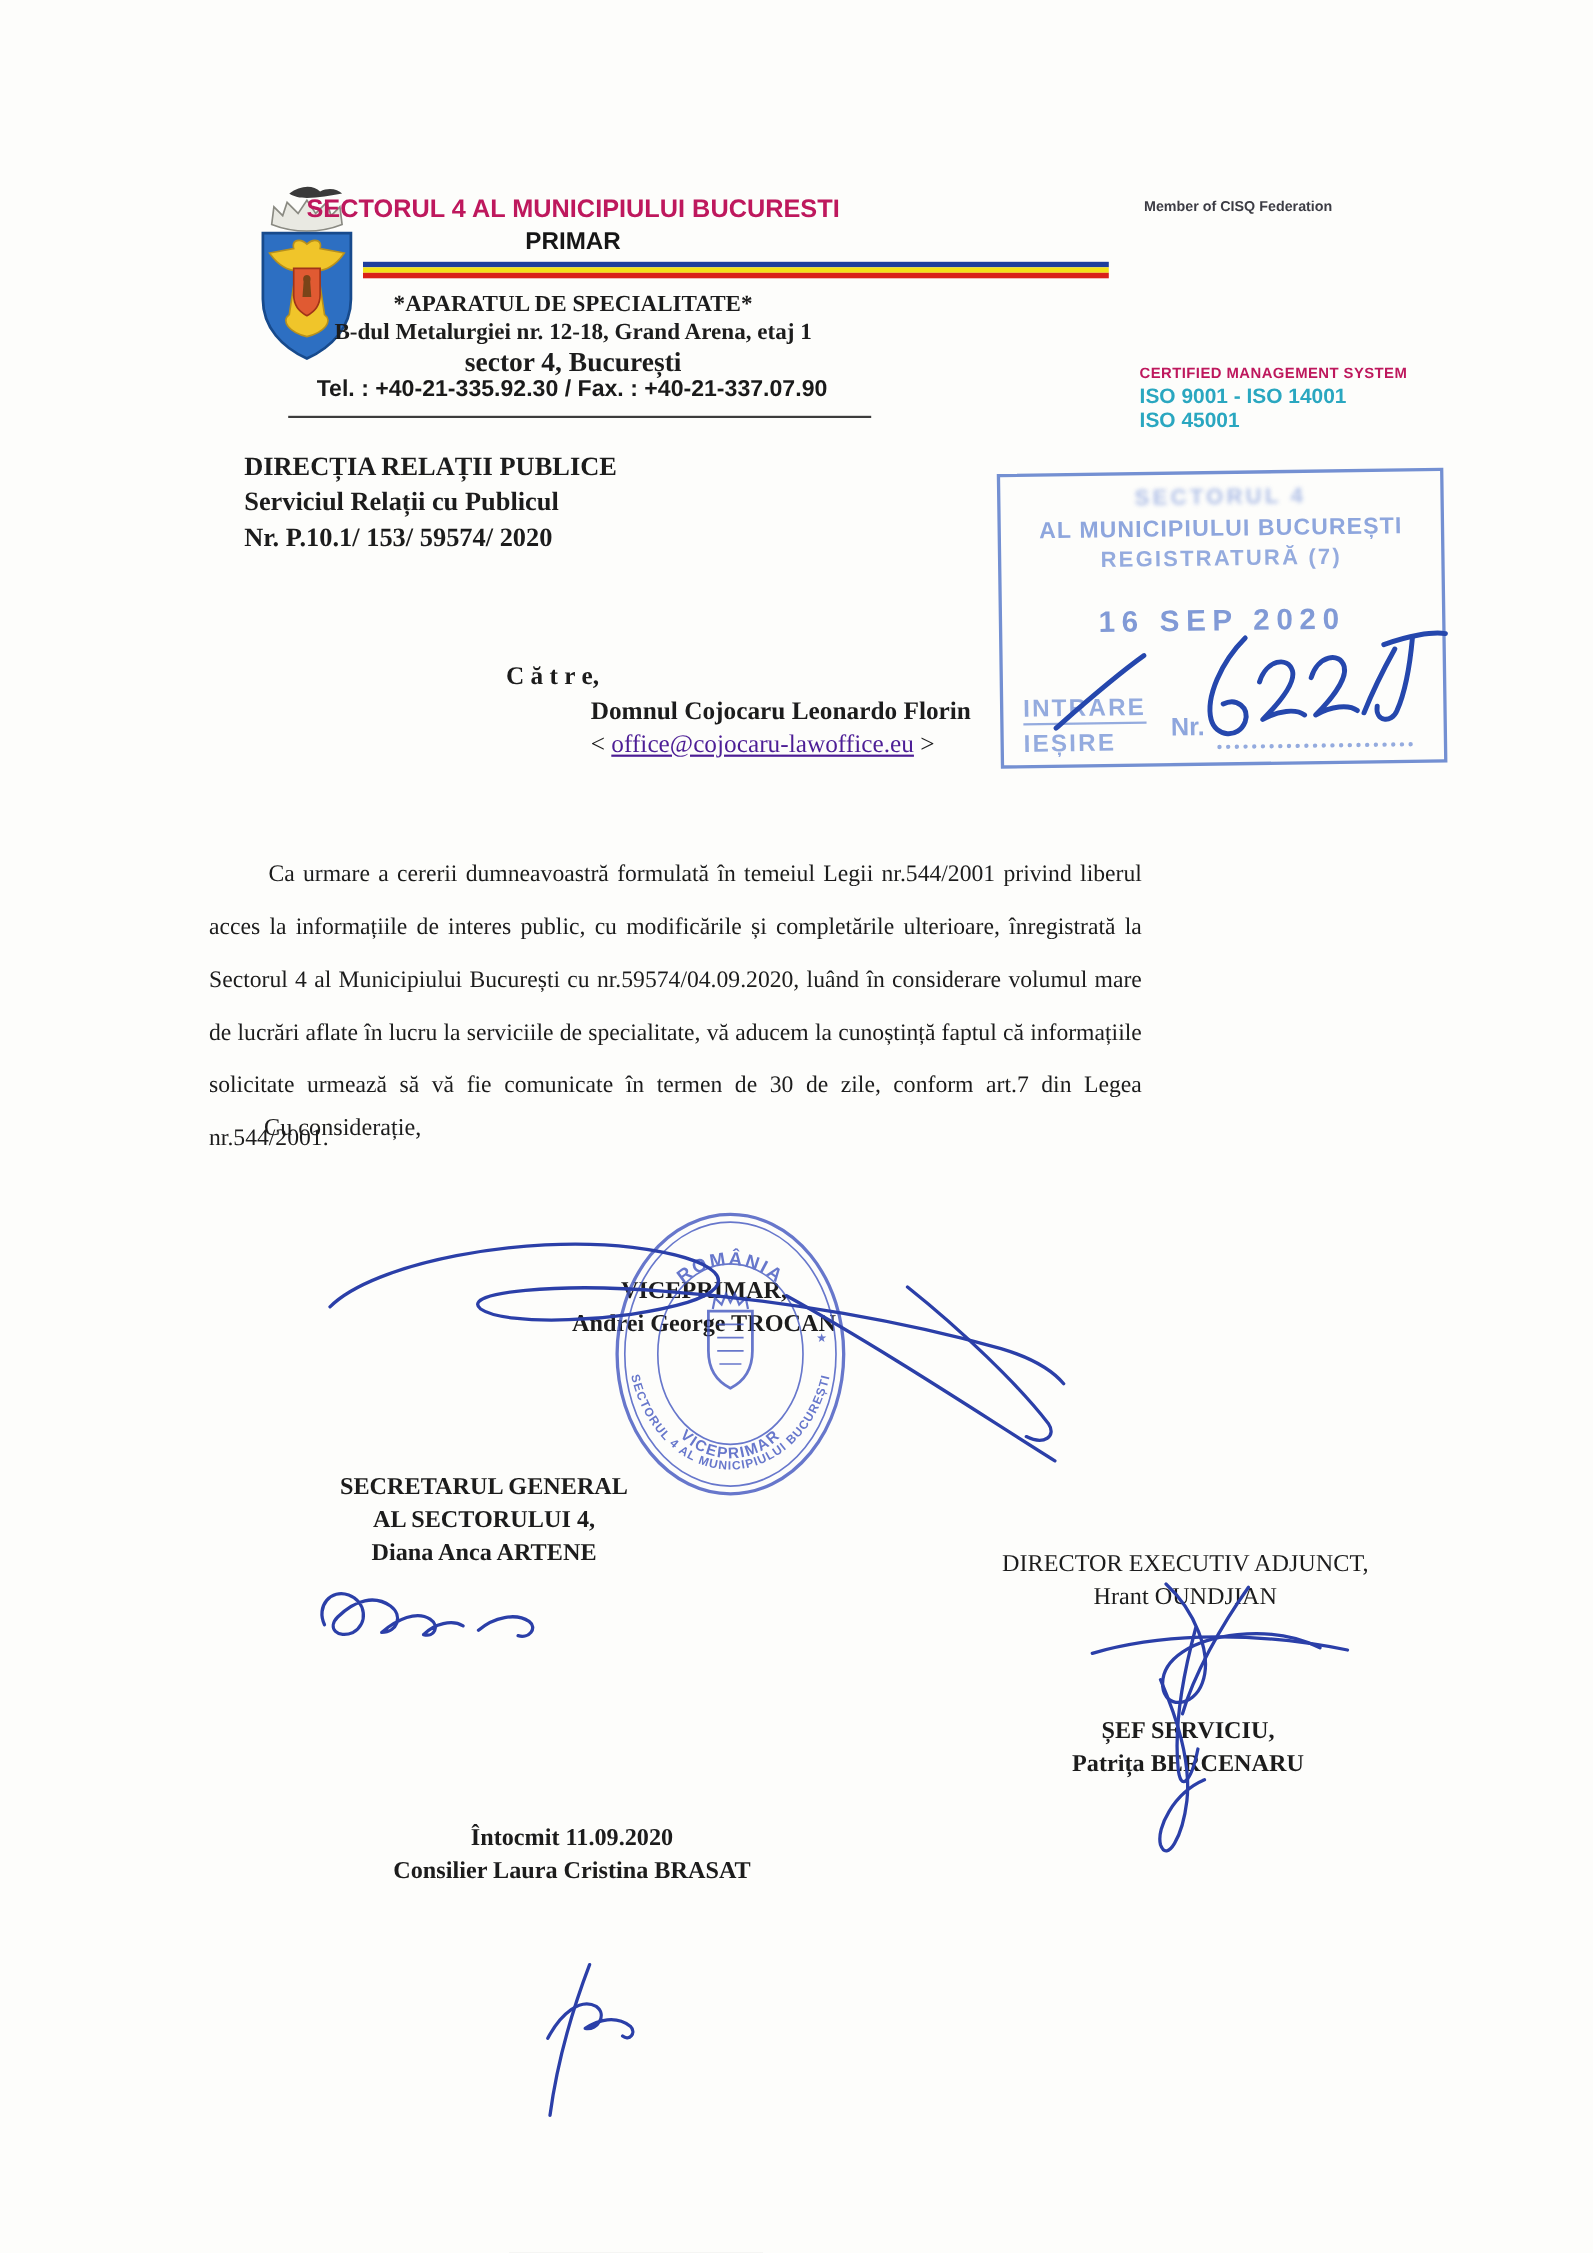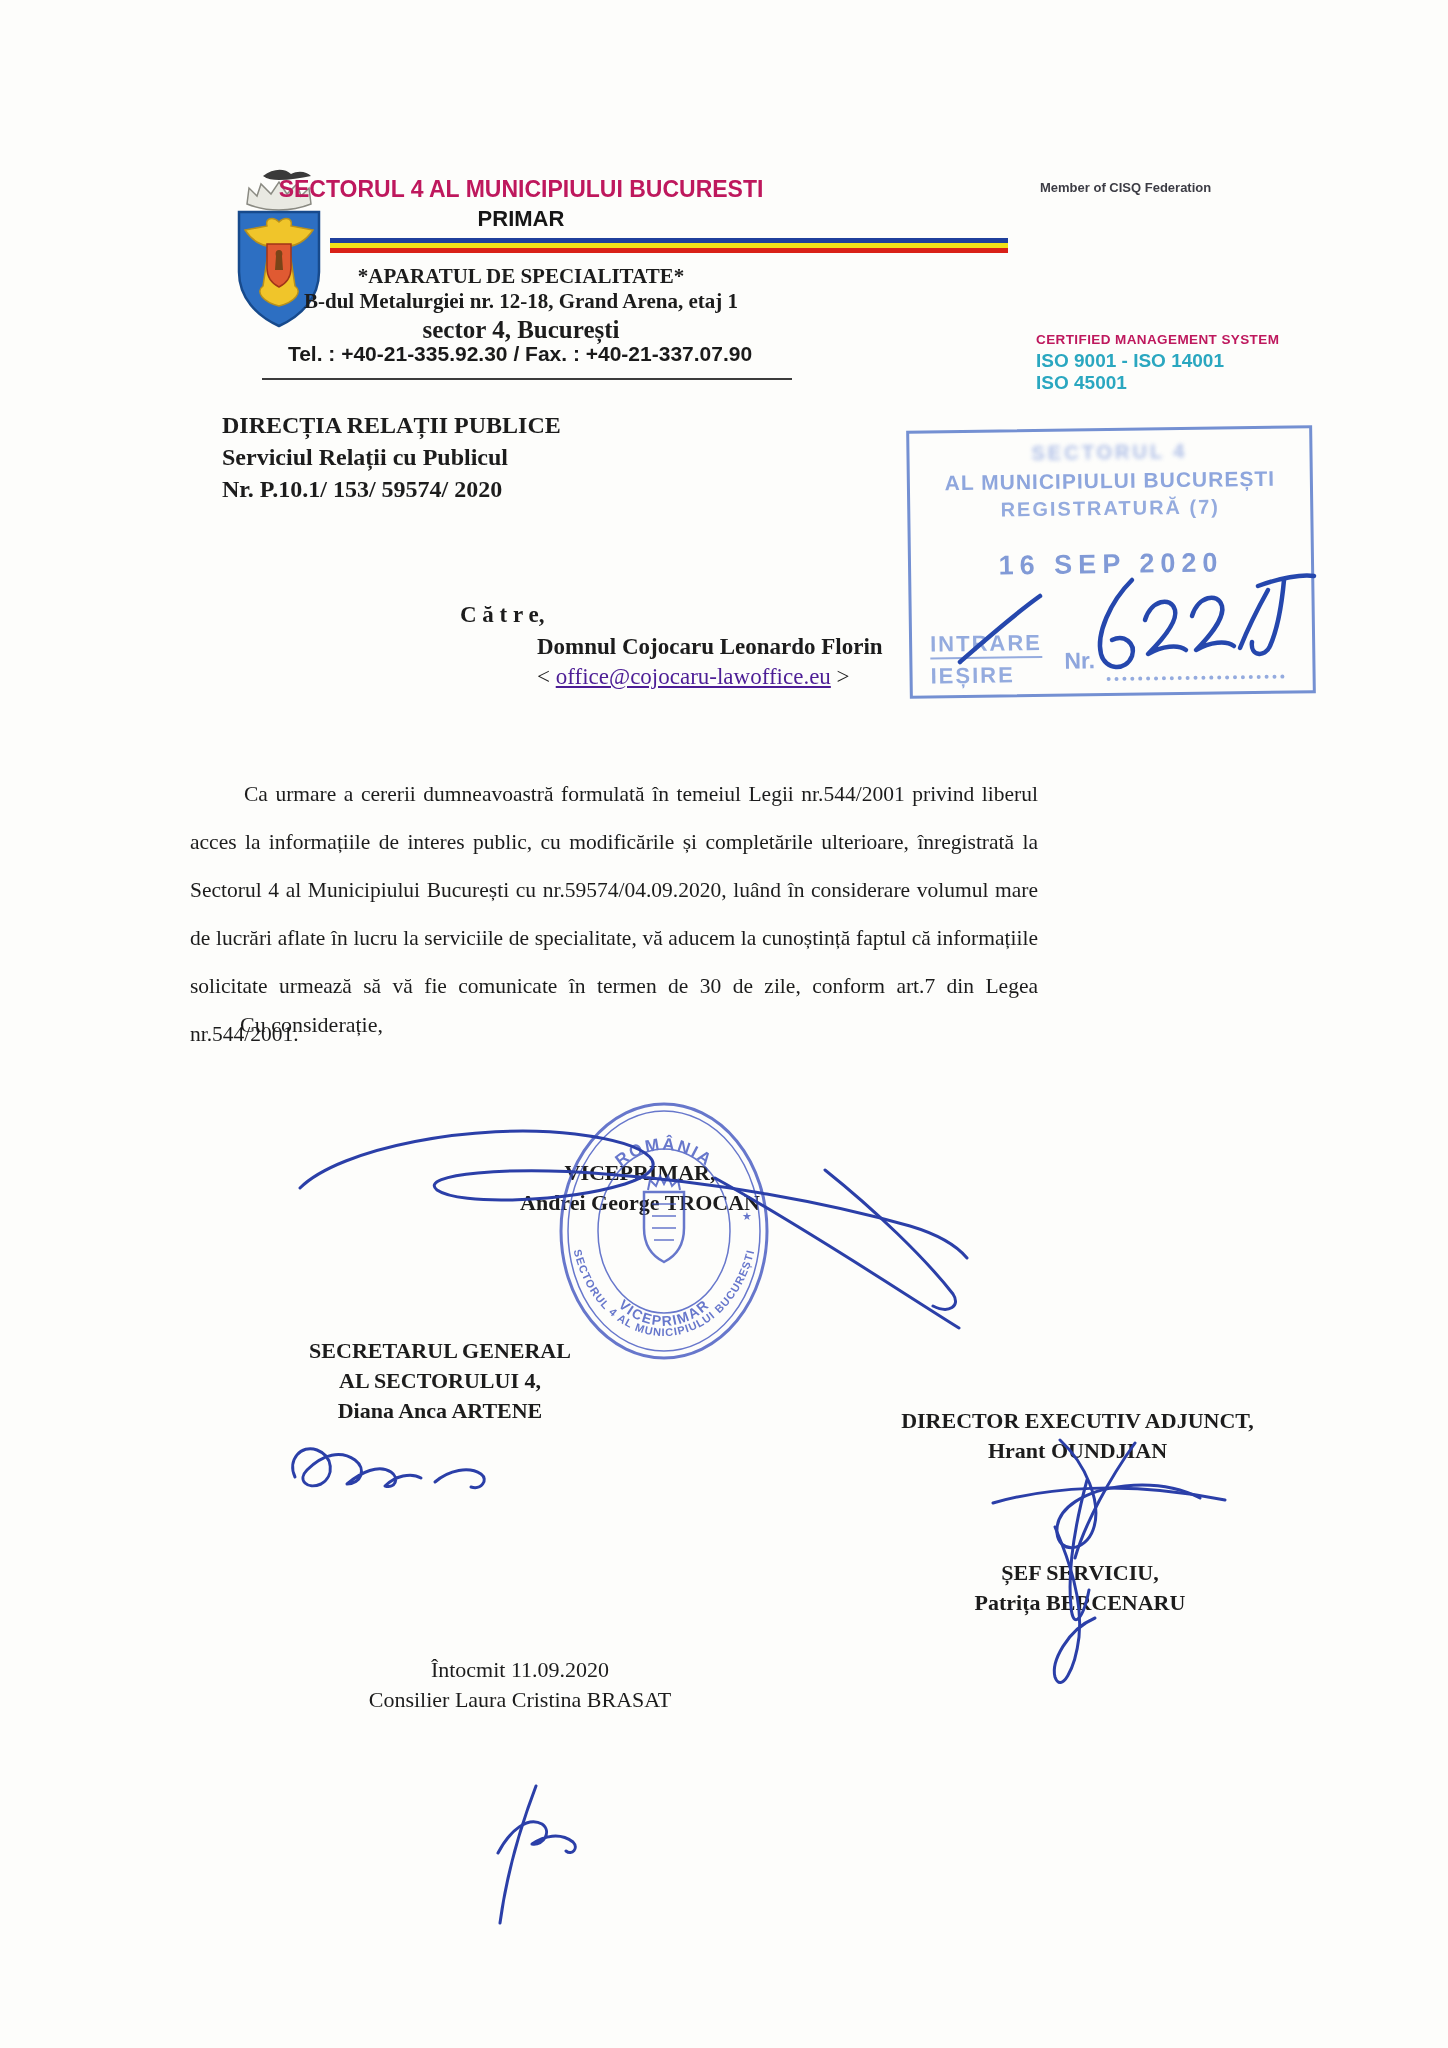--- a/index.html
+++ b/index.html
@@ -60,23 +60,23 @@
   .rcp-name{left:537px;top:634px;font-weight:bold;font-size:23px;}
   .rcp-email{left:537px;top:664px;font-size:23px;color:#1c1c1c;}
   .rcp-email a{color:#4c1d95;text-decoration:underline;}
   
   .body-par{left:190px;top:770px;width:848px;font-size:21.5px;line-height:48px;
     text-align:justify;text-indent:54px;}
   .body-close{left:240px;top:1012px;font-size:22px;}
   
   .vp-block{left:470px;top:1158px;width:340px;text-align:center;font-weight:bold;font-size:22px;line-height:30px;}
   .sg-block{left:220px;top:1336px;width:440px;text-align:center;font-weight:bold;font-size:22px;line-height:30px;}
-  .dir-block{left:860px;top:1406px;width:435px;text-align:center;font-weight:bold;font-size:22px;line-height:30px;}
+  .dir-block{left:860px;top:1406px;width:435px;text-align:center;font-weight:normal;font-size:22px;line-height:30px;}
   .sef-block{left:880px;top:1558px;width:400px;text-align:center;font-weight:bold;font-size:22px;line-height:30px;}
-  .foot-block{left:320px;top:1655px;width:400px;text-align:center;font-size:22px;line-height:30px;}
+  .foot-block{left:320px;top:1655px;width:400px;text-align:center;font-size:22px;line-height:30px;font-weight:bold;}
   svg{display:block;}
   .sig path{fill:none;stroke:#2b3fa8;stroke-width:3;stroke-linecap:round;stroke-linejoin:round;}
   .hand path{fill:none;stroke:#2547ad;stroke-width:4.5;stroke-linecap:round;stroke-linejoin:round;}
 </style>
 </head>
 <body>
 
 <div class="page">
 
   <svg class="abs" style="left:225px;top:166px;" width="108" height="168" viewBox="0 0 108 168">

